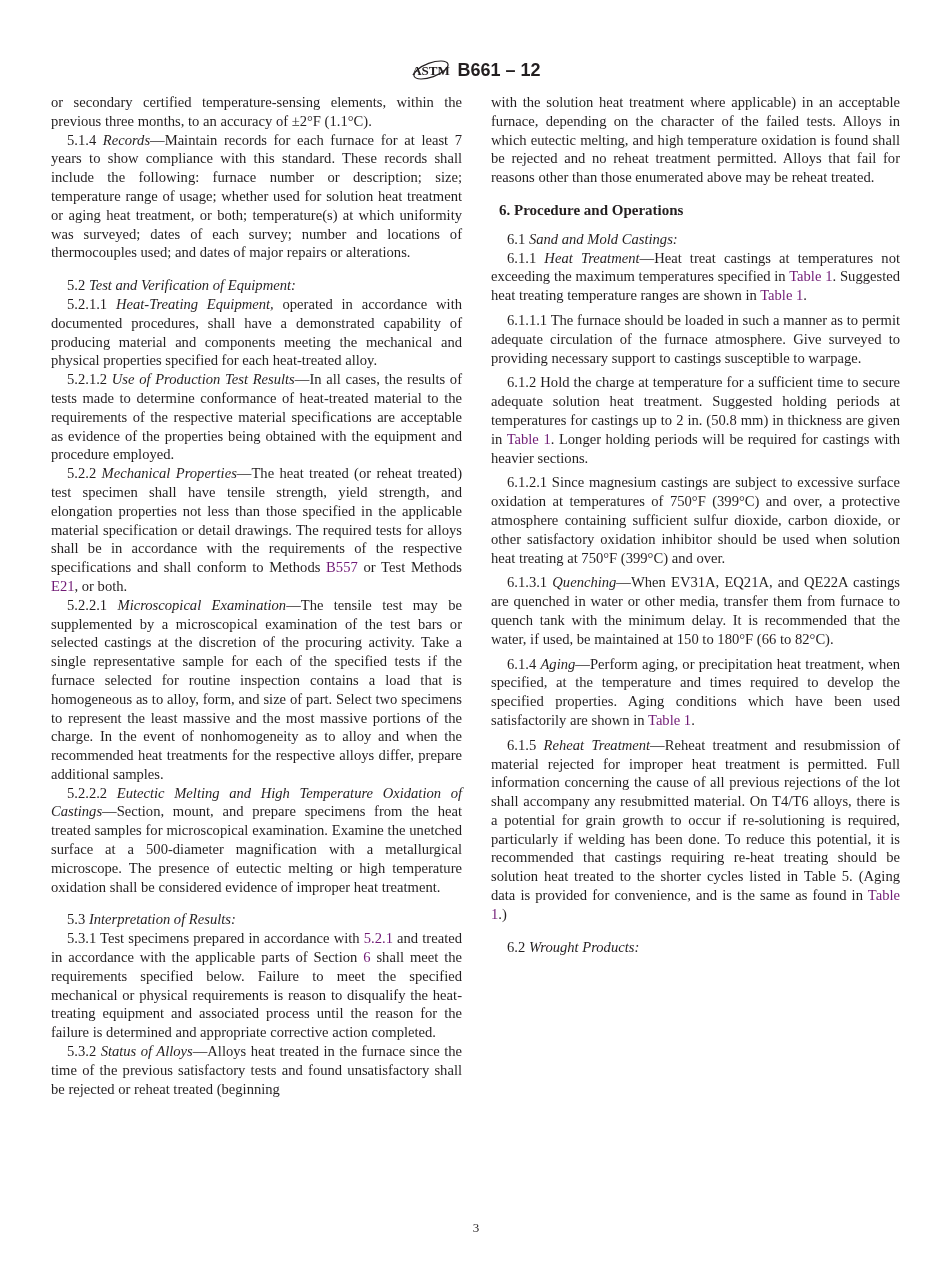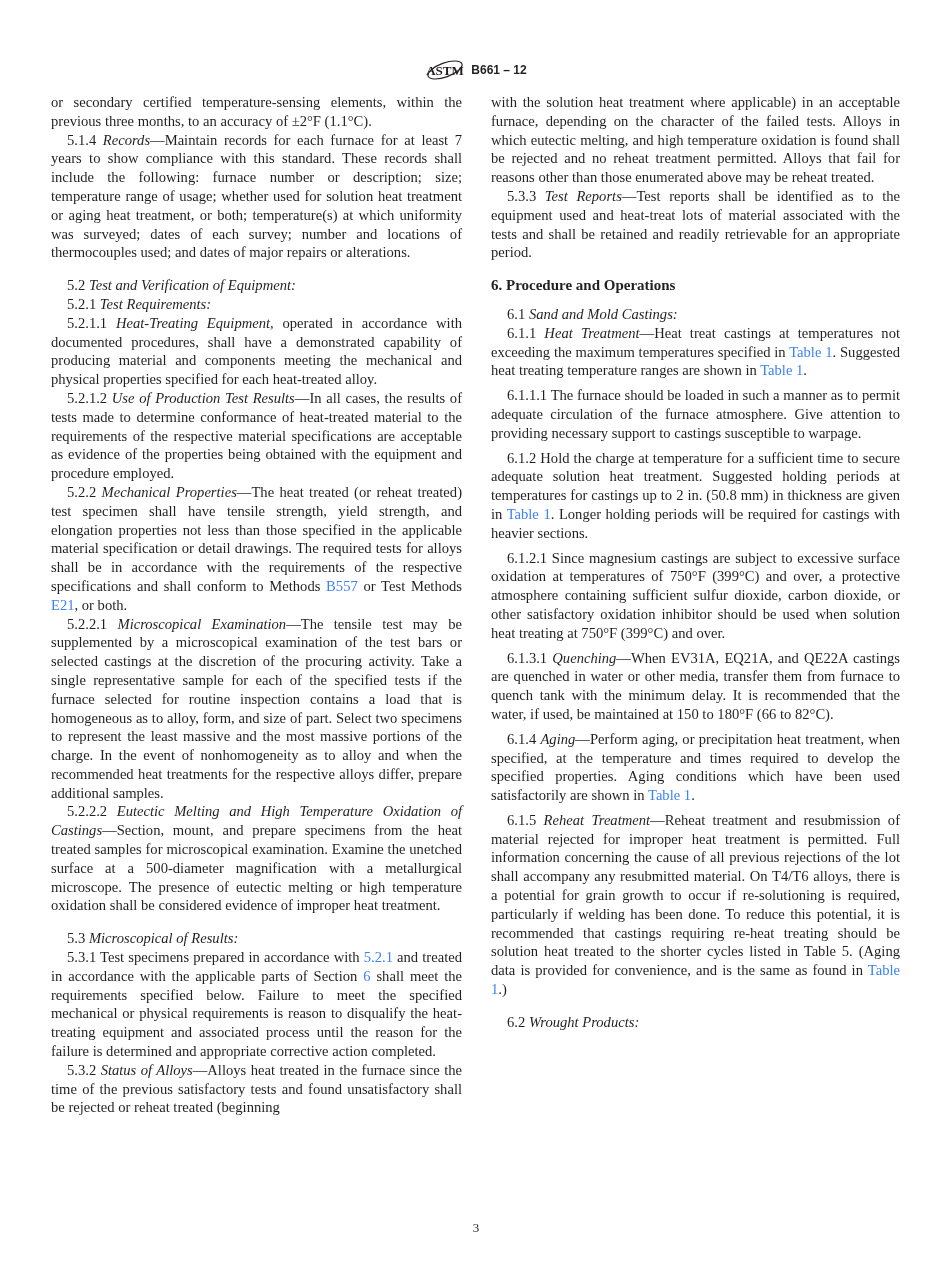--- a/index.html
+++ b/index.html
@@ -1,30 +1,30 @@
 <!DOCTYPE html>
 <html><head>
 <meta charset="utf-8">
 <style>
   html, body { margin: 0; padding: 0; background: #ffffff; }
   body { width: 950px; height: 1272px; position: relative; overflow: hidden; color: #231f20; }
   .page { position: absolute; left: 1px; top: 0; width: 950px; height: 1256px; }
   .header { position: absolute; top: 54px; left: 0; width: 950px; height: 32px; display: flex; justify-content: center; align-items: center; }
   .logo { width: 40px; height: 30px; margin-right: 6px; }
-  .doc-id { font-family: "Liberation Sans", sans-serif; font-weight: bold; font-size: 12px; color: #231f20; }
+  .doc-id { font-family: "Liberation Sans", sans-serif; font-weight: bold; font-size: 18px; color: #231f20; }
   .col { position: absolute; top: 93px; font-family: "Liberation Serif", serif; font-size: 14.6px; line-height: 18.8px; text-align: justify; }
   .col-left { left: 50px; width: 411px; }
   .col-right { left: 490px; width: 409px; }
   p { margin: 0; }
   .ind { text-indent: 16px; }
   .gap { margin-top: 6px; }
   .gap-lg { margin-top: 14px; }
-  .sec-head { font-weight: bold; font-size: 15px; margin-top: 14px; margin-bottom: 10px; }
+  .sec-head { font-weight: bold; font-size: 15px; margin-top: 14px; margin-bottom: 10px; margin-left: 8px; }
   em { font-style: italic; }
-  .link { color: #3b82f6; }
+  .link { color: #701a75; }
   .page-num { position: absolute; top: 1220px; left: 0; width: 950px; text-align: center; font-family: "Liberation Serif", serif; font-size: 13px; }
 </style>
 </head>
 <body>
 
 <div class="page">
 
   <div class="header">
     <svg class="logo" viewBox="0 0 40 30">
       <ellipse cx="20" cy="15" rx="18" ry="7" fill="none" stroke="#231f20" stroke-width="1.2" transform="rotate(-20 20 15)"></ellipse>
@@ -32,51 +32,49 @@
     </svg>
     <span class="doc-id">B661 – 12</span>
   </div>
 
   <div class="col col-left">
     <p>or secondary certified temperature-sensing elements, within the previous three months, to an accuracy of ±2°F (1.1°C).</p>
 
     <p class="ind"><span>5.1.4 </span><em>Records</em><span>—Maintain records for each furnace for at least 7 years to show compliance with this standard. These records shall include the following: furnace number or description; size; temperature range of usage; whether used for solution heat treatment or aging heat treatment, or both; temperature(s) at which uniformity was surveyed; dates of each survey; number and locations of thermocouples used; and dates of major repairs or alterations.</span></p>
 
     <p class="ind gap-lg"><span>5.2 </span><em>Test and Verification of Equipment:</em></p>
-    <p class="ind"><span>5.2.1 </span><em>Test Requirements:</em></p>
 
     <p class="ind"><span>5.2.1.1 </span><em>Heat-Treating Equipment,</em><span> operated in accordance with documented procedures, shall have a demonstrated capability of producing material and components meeting the mechanical and physical properties specified for each heat-treated alloy.</span></p>
 
     <p class="ind"><span>5.2.1.2 </span><em>Use of Production Test Results</em><span>—In all cases, the results of tests made to determine conformance of heat-treated material to the requirements of the respective material specifications are acceptable as evidence of the properties being obtained with the equipment and procedure employed.</span></p>
 
     <p class="ind"><span>5.2.2 </span><em>Mechanical Properties</em><span>—The heat treated (or reheat treated) test specimen shall have tensile strength, yield strength, and elongation properties not less than those specified in the applicable material specification or detail drawings. The required tests for alloys shall be in accordance with the requirements of the respective specifications and shall conform to Methods </span><span class="link">B557</span><span> or Test Methods </span><span class="link">E21</span><span>, or both.</span></p>
 
     <p class="ind"><span>5.2.2.1 </span><em>Microscopical Examination</em><span>—The tensile test may be supplemented by a microscopical examination of the test bars or selected castings at the discretion of the procuring activity. Take a single representative sample for each of the specified tests if the furnace selected for routine inspection contains a load that is homogeneous as to alloy, form, and size of part. Select two specimens to represent the least massive and the most massive portions of the charge. In the event of nonhomogeneity as to alloy and when the recommended heat treatments for the respective alloys differ, prepare additional samples.</span></p>
 
     <p class="ind"><span>5.2.2.2 </span><em>Eutectic Melting and High Temperature Oxidation of Castings</em><span>—Section, mount, and prepare specimens from the heat treated samples for microscopical examination. Examine the unetched surface at a 500-diameter magnification with a metallurgical microscope. The presence of eutectic melting or high temperature oxidation shall be considered evidence of improper heat treatment.</span></p>
 
-    <p class="ind gap-lg"><span>5.3 </span><em>Microscopical of Results:</em></p>
+    <p class="ind gap-lg"><span>5.3 </span><em>Interpretation of Results:</em></p>
 
     <p class="ind"><span>5.3.1 </span><span> Test specimens prepared in accordance with </span><span class="link">5.2.1</span><span> and treated in accordance with the applicable parts of Section </span><span class="link">6</span><span> shall meet the requirements specified below. Failure to meet the specified mechanical or physical requirements is reason to disqualify the heat-treating equipment and associated process until the reason for the failure is determined and appropriate corrective action completed.</span></p>
 
     <p class="ind"><span>5.3.2 </span><em>Status of Alloys</em><span>—Alloys heat treated in the furnace since the time of the previous satisfactory tests and found unsatisfactory shall be rejected or reheat treated (beginning</span></p>
   </div>
 
   <div class="col col-right">
     <p>with the solution heat treatment where applicable) in an acceptable furnace, depending on the character of the failed tests. Alloys in which eutectic melting, and high temperature oxidation is found shall be rejected and no reheat treatment permitted. Alloys that fail for reasons other than those enumerated above may be reheat treated.</p>
 
-    <p class="ind"><span>5.3.3 </span><em>Test Reports</em><span>—Test reports shall be identified as to the equipment used and heat-treat lots of material associated with the tests and shall be retained and readily retrievable for an appropriate period.</span></p>
 
     <p class="sec-head">6.  Procedure and Operations</p>
 
     <p class="ind"><span>6.1 </span><em>Sand and Mold Castings:</em></p>
 
     <p class="ind"><span>6.1.1 </span><em>Heat Treatment</em><span>—Heat treat castings at temperatures not exceeding the maximum temperatures specified in </span><span class="link">Table 1</span><span>. Suggested heat treating temperature ranges are shown in </span><span class="link">Table 1</span><span>.</span></p>
 
-    <p class="ind gap"><span>6.1.1.1 </span><span> The furnace should be loaded in such a manner as to permit adequate circulation of the furnace atmosphere. Give attention to providing necessary support to castings susceptible to warpage.</span></p>
+    <p class="ind gap"><span>6.1.1.1 </span><span> The furnace should be loaded in such a manner as to permit adequate circulation of the furnace atmosphere. Give surveyed to providing necessary support to castings susceptible to warpage.</span></p>
 
     <p class="ind gap"><span>6.1.2 </span><span>Hold the charge at temperature for a sufficient time to secure adequate solution heat treatment. Suggested holding periods at temperatures for castings up to 2 in. (50.8 mm) in thickness are given in </span><span class="link">Table 1</span><span>. Longer holding periods will be required for castings with heavier sections.</span></p>
 
     <p class="ind gap"><span>6.1.2.1 </span><span> Since magnesium castings are subject to excessive surface oxidation at temperatures of 750°F (399°C) and over, a protective atmosphere containing sufficient sulfur dioxide, carbon dioxide, or other satisfactory oxidation inhibitor should be used when solution heat treating at 750°F (399°C) and over.</span></p>
 
 
 
     <p class="ind gap"><span>6.1.3.1 </span><em>Quenching</em><span>—When EV31A, EQ21A, and QE22A castings are quenched in water or other media, transfer them from furnace to quench tank with the minimum delay. It is recommended that the water, if used, be maintained at 150 to 180°F (66 to 82°C).</span></p>
 
     <p class="ind gap"><span>6.1.4 </span><em>Aging</em><span>—Perform aging, or precipitation heat treatment, when specified, at the temperature and times required to develop the specified properties. Aging conditions which have been used satisfactorily are shown in </span><span class="link">Table 1</span><span>.</span></p>

